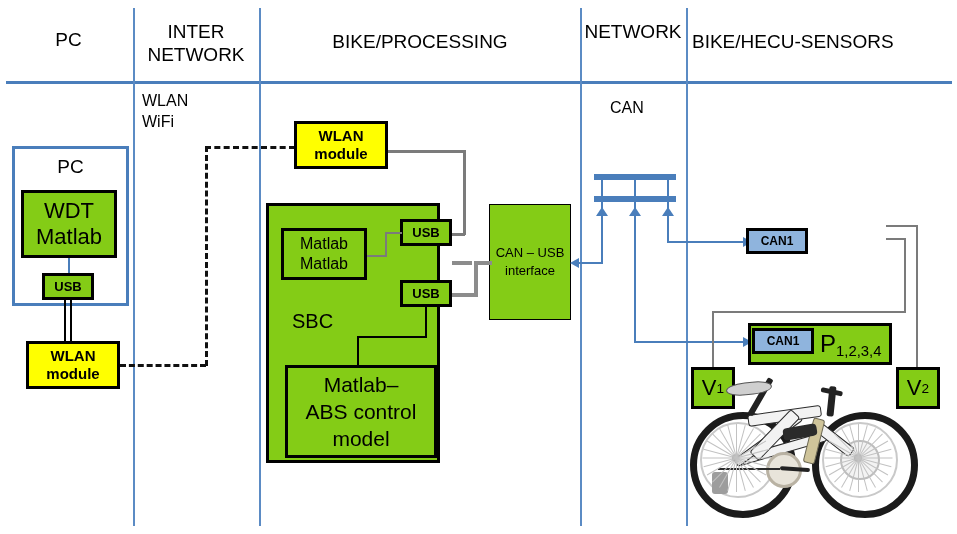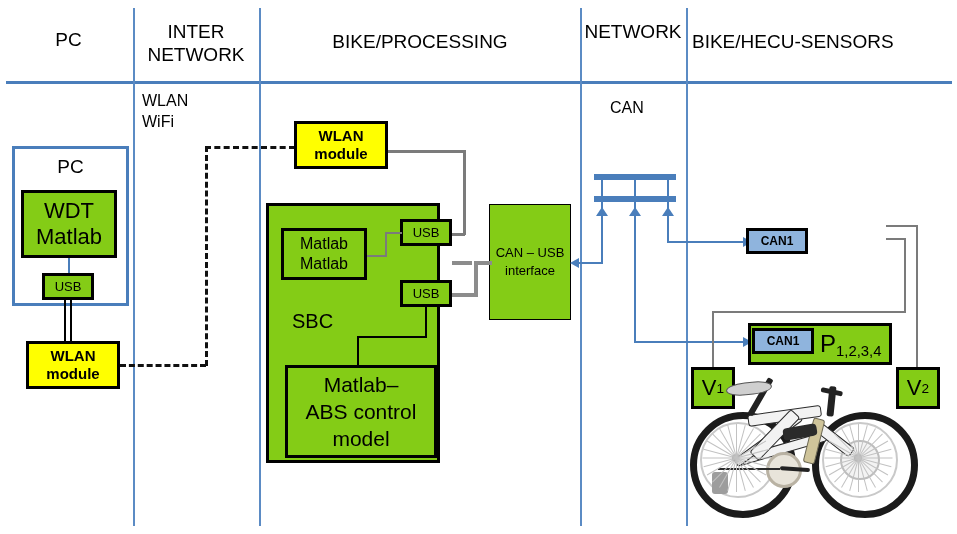--- a/index.html
+++ b/index.html
@@ -34,21 +34,21 @@
   .arrow-up{position:absolute;width:0;height:0;border-left:6px solid transparent;
             border-right:6px solid transparent;border-bottom:9px solid #4a7ebb;}
   .arrow-left{position:absolute;width:0;height:0;border-top:5px solid transparent;
               border-bottom:5px solid transparent;border-right:9px solid #4a7ebb;}
   .arrow-right{position:absolute;width:0;height:0;border-top:5px solid transparent;
                border-bottom:5px solid transparent;border-left:9px solid #4a7ebb;}
 
   
   .t-pc{font-size:19px;}
   .t-wdt{font-size:22px;line-height:26px;}
-  .t-usb{font-size:13px;font-weight:normal;}
+  .t-usb{font-size:13px;font-weight:bold;}
   .t-wlan{font-size:15px;line-height:18px;}
   .t-srv{font-size:16px;line-height:20px;}
   .t-sbc{font-size:20px;}
   .t-matlab{font-size:21px;line-height:27px;}
   .t-canusb{font-size:13px;line-height:18px;}
   .t-can1{font-size:12px;font-weight:bold;}
   .t-abs{font-size:22px;}
   .t-p{font-size:24px;}
   .t-v{font-size:22px;}
   sub{font-size:.62em;vertical-align:-.28em;}

